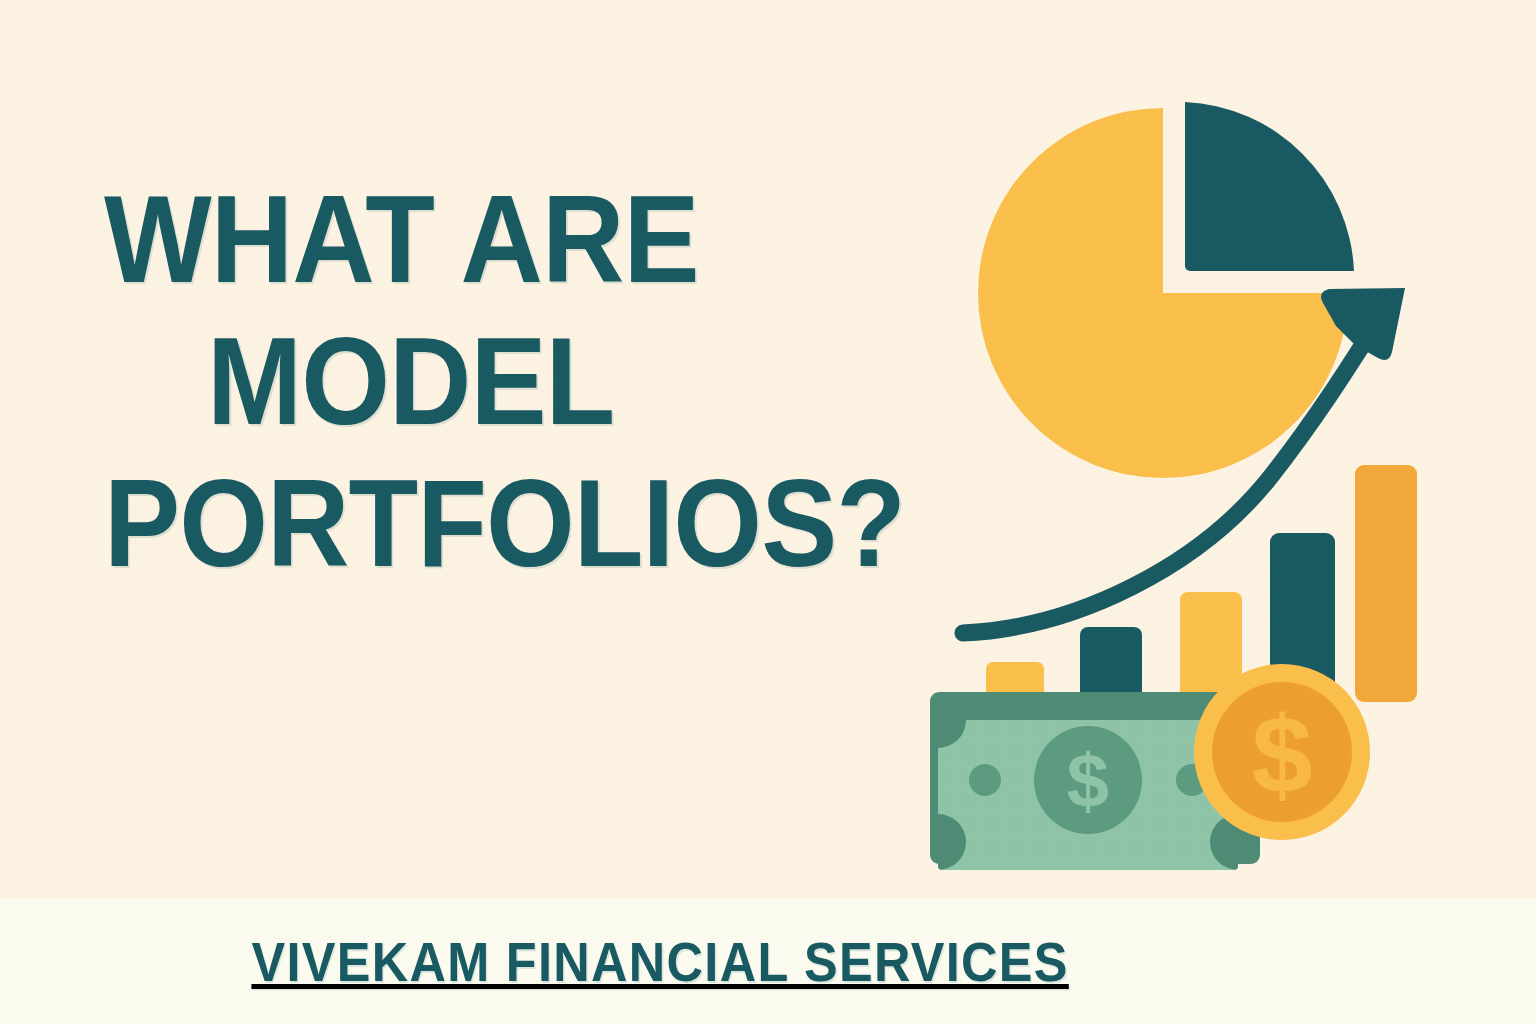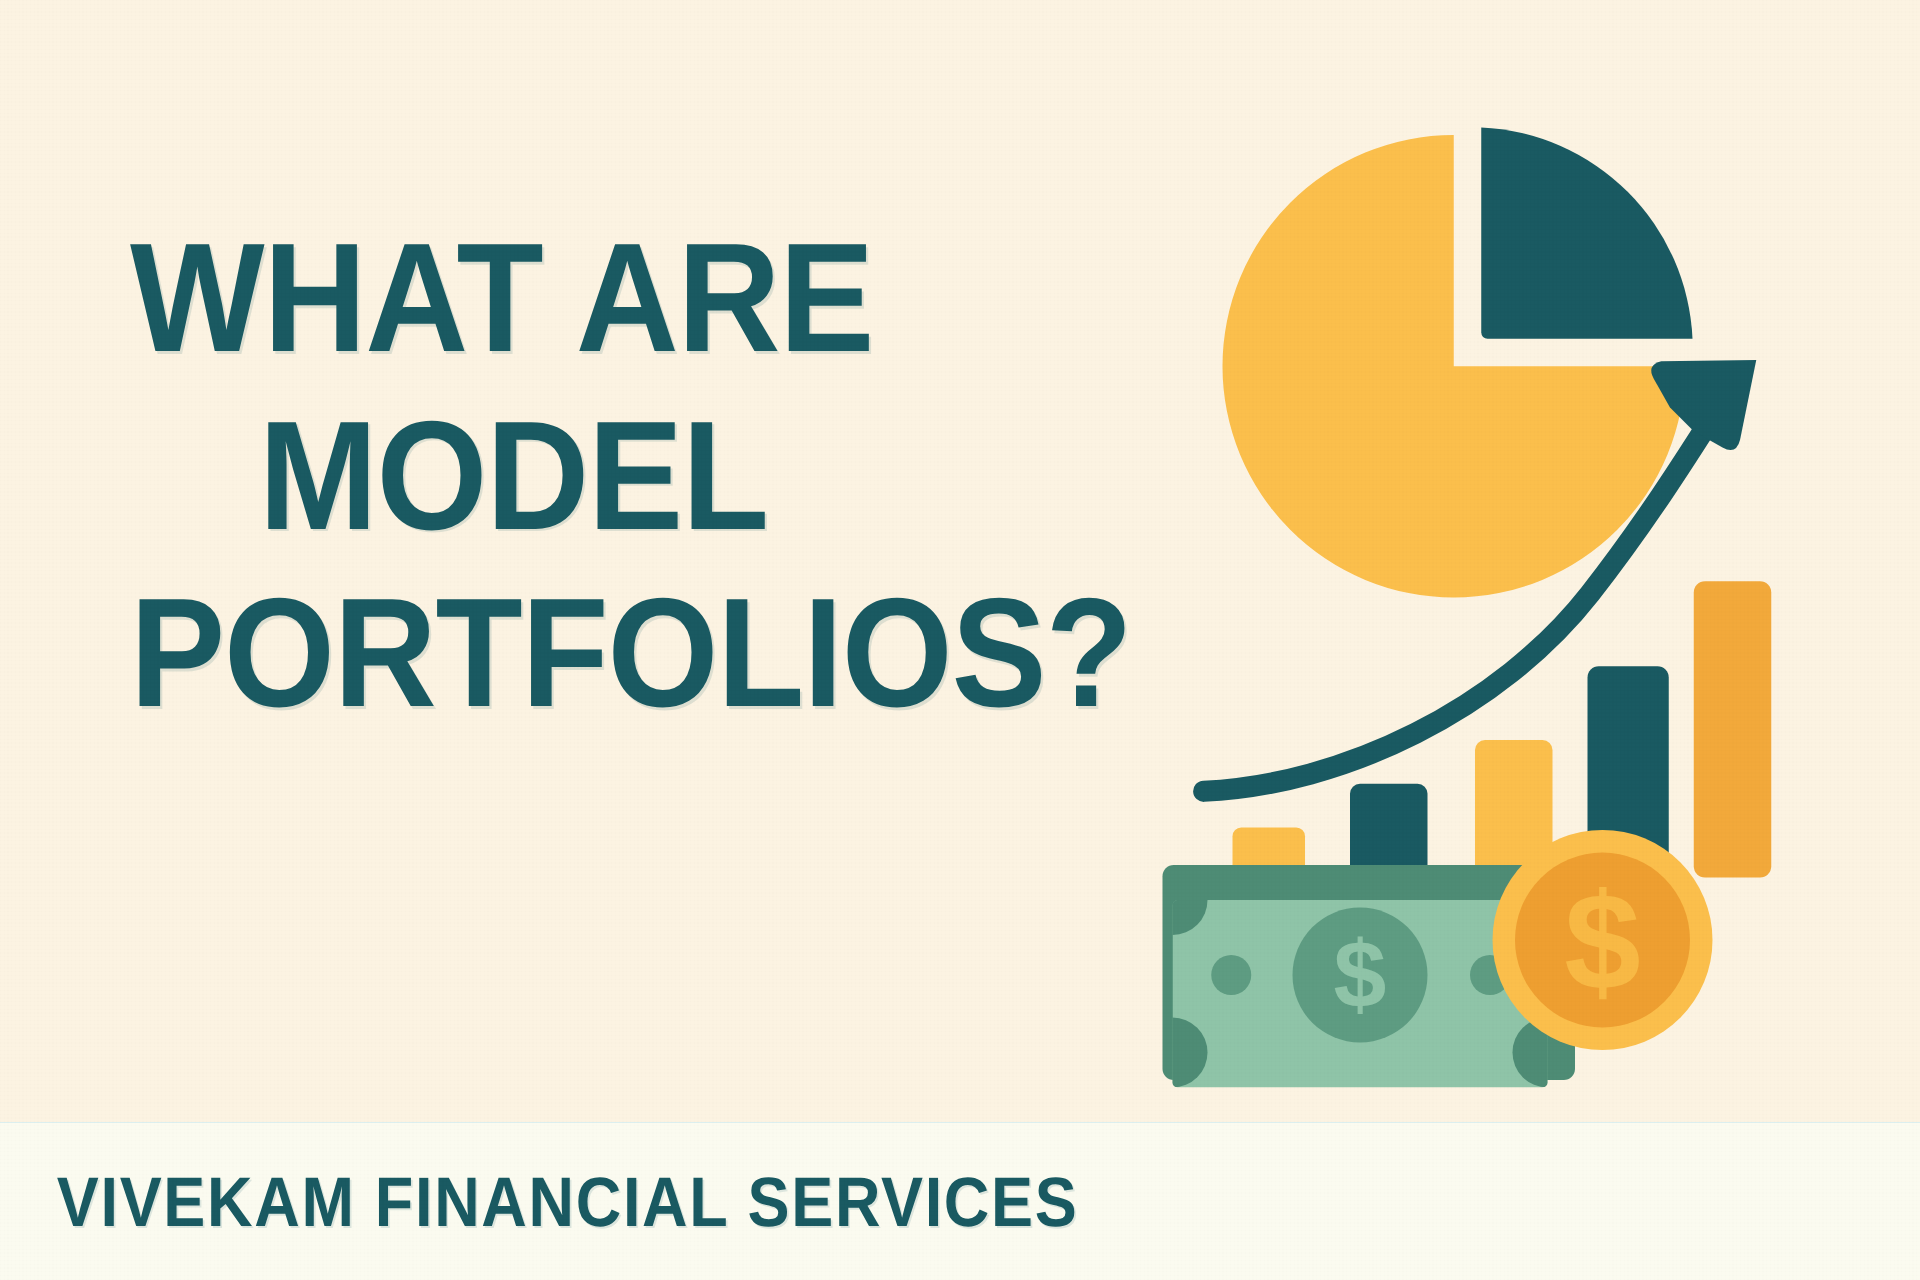--- a/index.html
+++ b/index.html
@@ -7,21 +7,21 @@
     margin: 0;
     padding: 0;
     background: #ffffff;
   }
   #card {
     position: relative;
     width: 1536px;
     height: 1024px;
     overflow: hidden;
     font-family: "Liberation Sans", "DejaVu Sans", sans-serif;
-    background: #7dd3fc;
+    background: #fca5a5;
     -webkit-font-smoothing: antialiased;
   }
 
   
   .band-top {
     position: absolute;
     left: 0; top: 0;
     width: 1536px; height: 898px;
     background: #fcf3e2;
   }
@@ -69,20 +69,22 @@
 
   
   #footer-wrap {
     position: absolute;
     left: 0;
     top: 898px;
     width: 1320px;
     height: 126px;
     display: flex;
     align-items: center;
+    justify-content: center;
+    text-decoration: underline;
   }
   #footer-text {
     color: #1a5a62;
     font-weight: 700;
     font-size: 56px;
     letter-spacing: 1.5px;
     transform: scaleX(.90);
     white-space: nowrap;
     text-shadow: 1.5px 1.5px 0 rgba(26,90,98,.13);
   }

